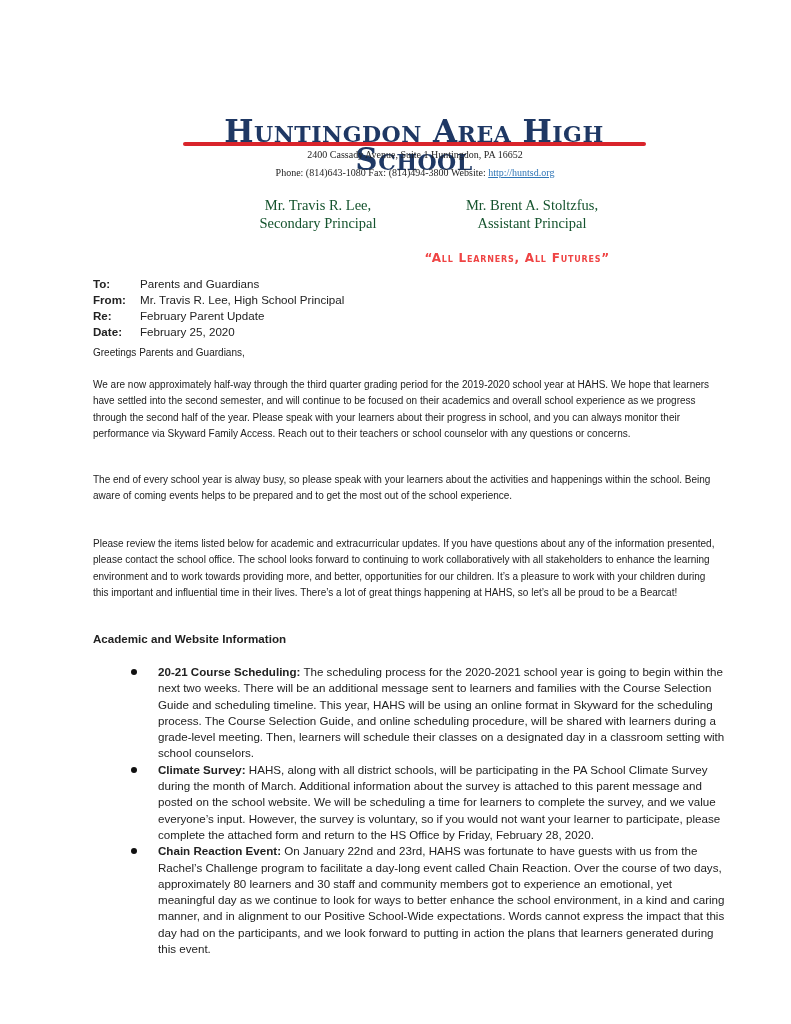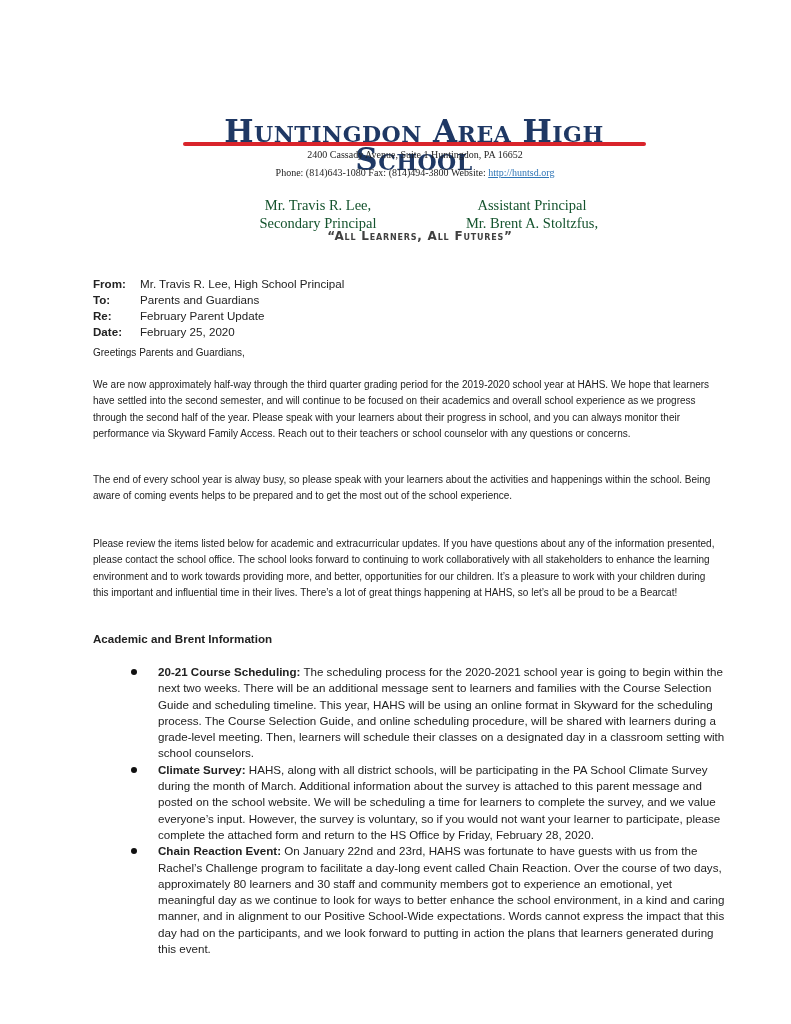--- a/index.html
+++ b/index.html
@@ -21,23 +21,23 @@
   .addr1 { top: 146px; }
   .addr2 { top: 164px; }
   .website-link { color: #2e75b6; text-decoration: underline; }
   .principal {
     position: absolute; top: 196px; width: 200px; text-align: center;
     font-family: "Liberation Serif", serif; font-size: 14.5px; color: #14532d; line-height: 18px;
   }
   .p1 { left: 218px; }
   .p2 { left: 432px; }
   .motto {
-    position: absolute; left: 230px; top: 229px; width: 380px; text-align: center;
+    position: absolute; left: 230px; top: 251px; width: 380px; text-align: right;
     font-family: "DejaVu Sans", sans-serif; font-weight: bold; font-variant: small-caps;
-    color: #404040; font-size: 12px; letter-spacing: 0.8px;
+    color: #ef4444; font-size: 12px; letter-spacing: 0.8px;
   }
   .memo {
     position: absolute; left: 93px; top: 276px;
     font-family: "Liberation Sans", sans-serif; font-size: 11.6px; color: #222; line-height: 16px;
   }
   .memo-row { display: flex; }
   .memo-label { width: 47px; font-weight: bold; }
   .body-text {
     position: absolute; left: 93px; width: 625px;
     font-family: "Liberation Sans", sans-serif; font-size: 10px; color: #222; line-height: 16.3px;
@@ -68,51 +68,51 @@
   <div class="title-rule"></div>
   <div class="address-line addr1">2400 Cassady Avenue, Suite 1  Huntingdon, PA  16652</div>
   <div class="address-line addr2">
     <span>Phone: (814)643-1080  Fax: (814)494-3800  Website: </span><span class="website-link">http://huntsd.org</span>
   </div>
   <div class="principal p1">
     <div>Mr. Travis R. Lee,</div>
     <div>Secondary Principal</div>
   </div>
   <div class="principal p2">
+    <div>Mr. Brent A. Stoltzfus,</div>
     <div>Assistant Principal</div>
-    <div>Mr. Brent A. Stoltzfus,</div>
   </div>
   <div class="motto">“All Learners, All Futures”</div>
 </div>
 
 <div class="memo">
   <div class="memo-row">
+    <span class="memo-label">To:</span>
+    <span>Parents and Guardians</span>
+  </div>
+  <div class="memo-row">
     <span class="memo-label">From:</span>
     <span>Mr. Travis R. Lee, High School Principal</span>
-  </div>
-  <div class="memo-row">
-    <span class="memo-label">To:</span>
-    <span>Parents and Guardians</span>
   </div>
   <div class="memo-row">
     <span class="memo-label">Re:</span>
     <span>February Parent Update</span>
   </div>
   <div class="memo-row">
     <span class="memo-label">Date:</span>
     <span>February 25, 2020</span>
   </div>
 </div>
 
 <div class="body-text greeting">Greetings Parents and Guardians,</div>
 <div class="body-text para1">We are now approximately half-way through the third quarter grading period for the 2019-2020 school year at HAHS.  We hope that learners have settled into the second semester, and will continue to be focused on their academics and overall school experience as we progress through the second half of the year.  Please speak with your learners about their progress in school, and you can always monitor their performance via Skyward Family Access.  Reach out to their teachers or school counselor with any questions or concerns.</div>
 <div class="body-text para2">The end of every school year is alway busy, so please speak with your learners about the activities and happenings within the school.  Being aware of coming events helps to be prepared and to get the most out of the school experience.</div>
 <div class="body-text para3">Please review the items listed below for academic and extracurricular updates.   If you have questions about any of the information presented, please contact the school office.  The school looks forward to continuing to work collaboratively with all stakeholders to enhance the learning environment and to work towards providing more, and better, opportunities for our children.  It’s a pleasure to work with your children during this important and influential time in their lives.  There’s a lot of great things happening at HAHS, so let’s all be proud to be a Bearcat!</div>
 
-<div class="section-heading">Academic and Brent Information</div>
+<div class="section-heading">Academic and Website Information</div>
 
 <ul class="bullets">
   <li class="bullet-item">
     <span class="bullet-dot"></span>
     <span class="bullet-title">20-21 Course Scheduling:</span><span> The scheduling process for the 2020-2021 school year is going to begin within the next two weeks.  There will be an additional message sent to learners and families with the Course Selection Guide and scheduling timeline.  This year, HAHS will be using an online format in Skyward for the scheduling process.  The Course Selection Guide, and online scheduling procedure, will be shared with learners during a grade-level meeting.  Then, learners will schedule their classes on a designated day in a classroom setting with school counselors.</span>
   </li>
   <li class="bullet-item">
     <span class="bullet-dot"></span>
     <span class="bullet-title">Climate Survey:</span><span>  HAHS, along with all district schools, will be participating in the PA School Climate Survey during the month of March.  Additional information about the survey is attached to this parent message and posted on the school website.  We will be scheduling a time for learners to complete the survey, and we value everyone’s input.  However, the survey is voluntary, so if you would not want your learner to participate, please complete the attached form and return to the HS Office by Friday, February 28, 2020.</span>
   </li>

